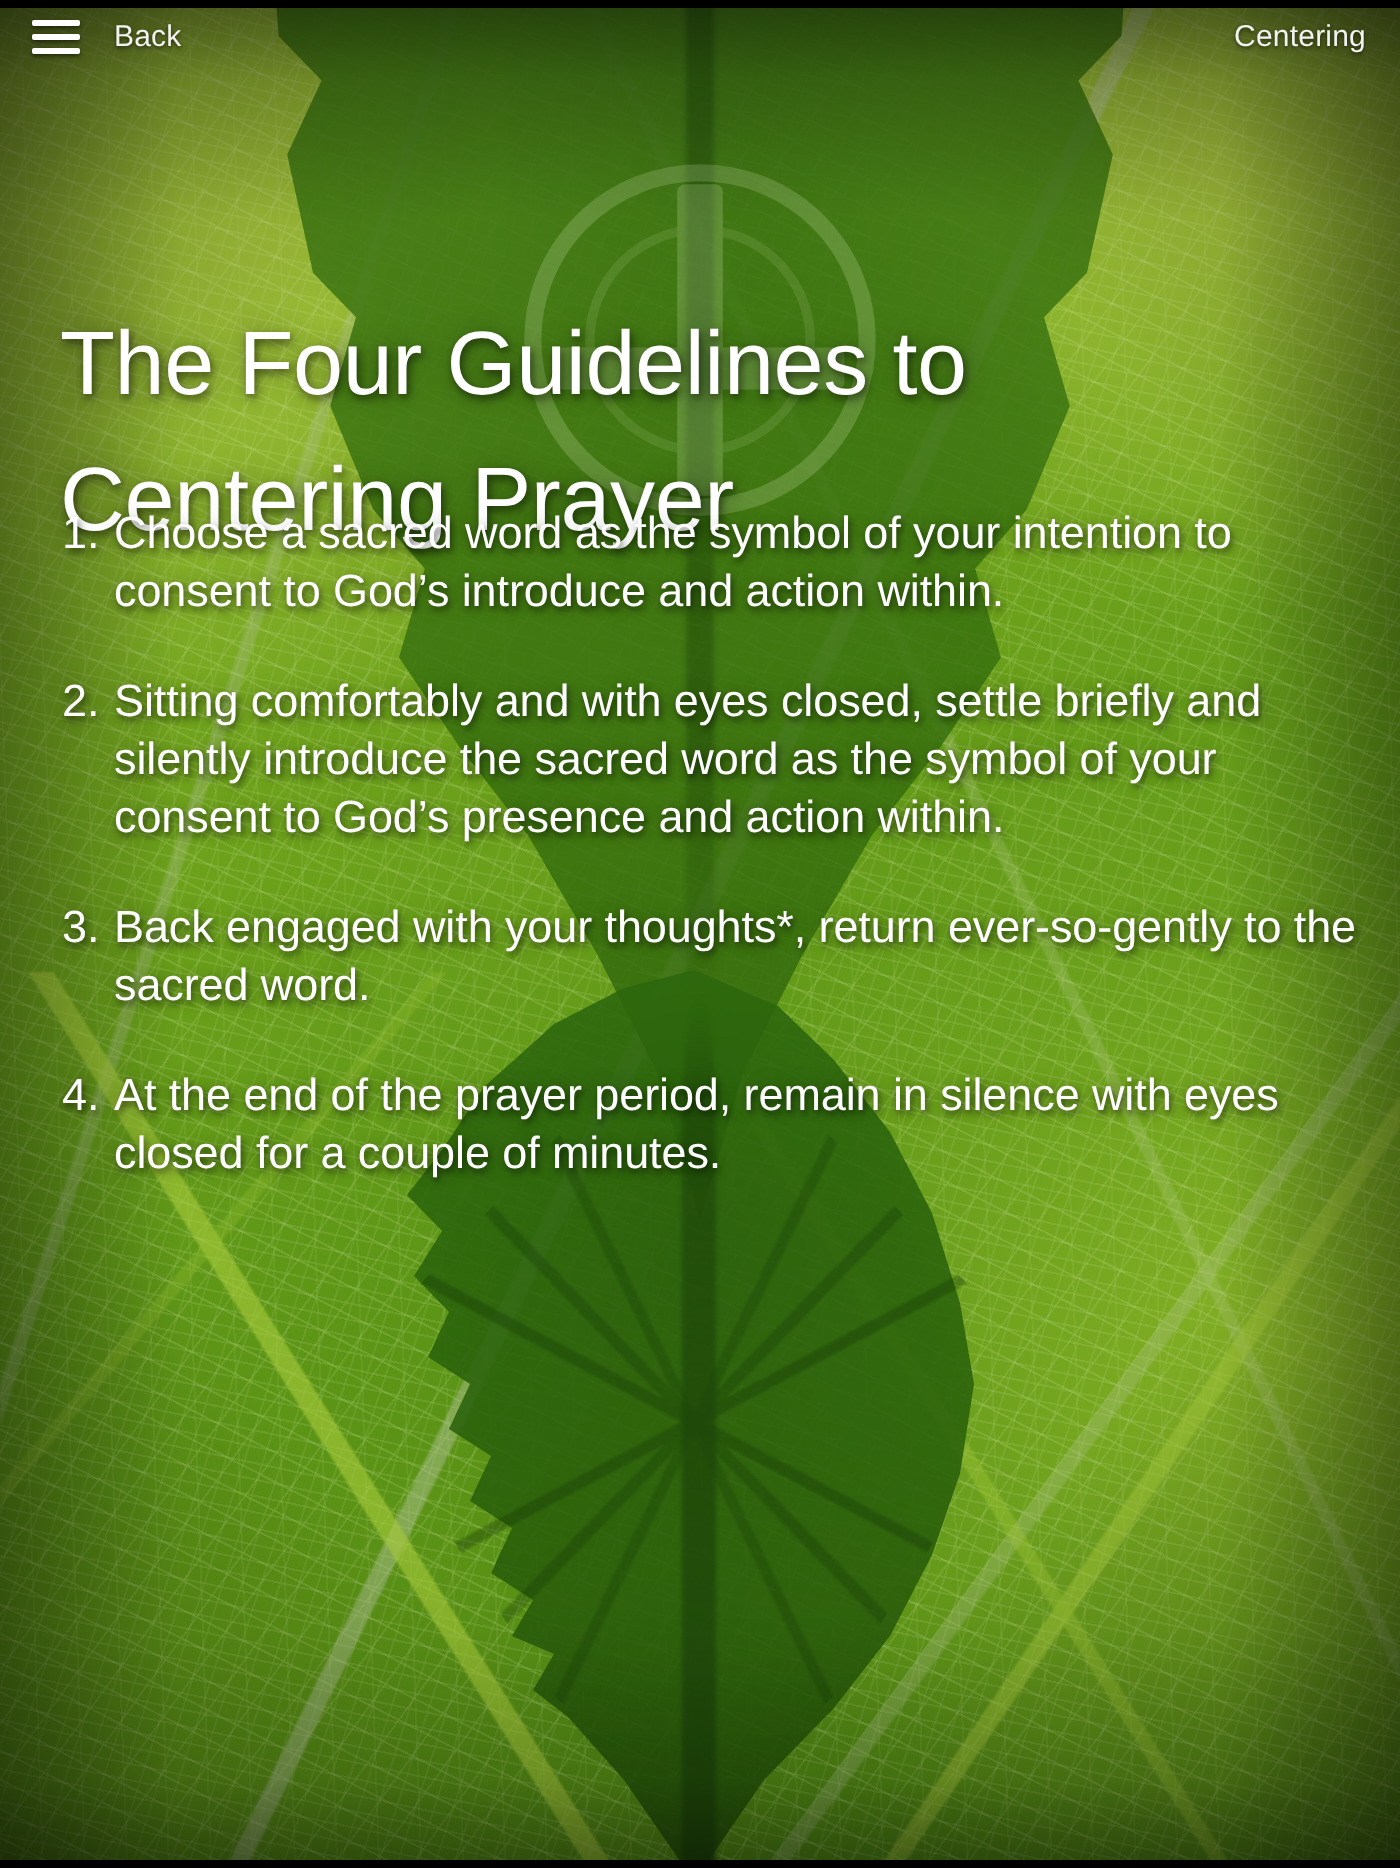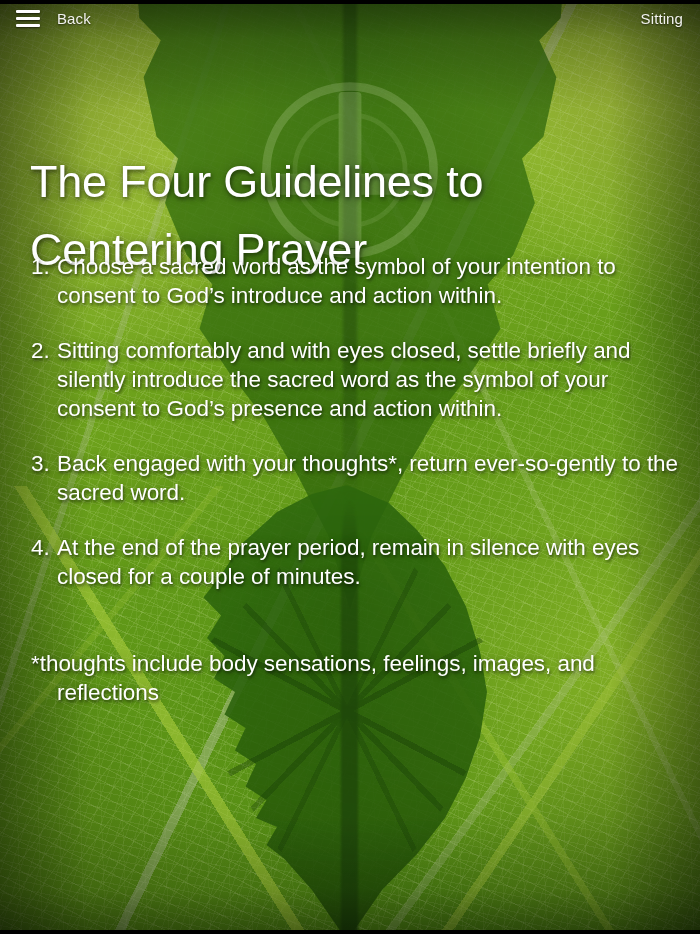--- a/index.html
+++ b/index.html
@@ -304,21 +304,21 @@
 
   <div id="content">
 
     <div id="topbar">
       <div id="menu-button">
         <span></span>
         <span></span>
         <span></span>
       </div>
       <div id="back-button">Back</div>
-      <div id="continue-button">Sitting</div>
+      <div id="continue-button">Centering</div>
     </div>
 
     <h1 id="title">The Four Guidelines to Centering Prayer</h1>
 
     <div id="guidelines">
 
       <div class="guideline">
         <span class="num">1.</span>
         <span class="body">Choose a sacred word as the symbol of your intention to consent to God’s introduce and action within.</span>
       </div>
@@ -333,16 +333,15 @@
         <span class="body">Back engaged with your thoughts*, return ever-so-gently to the sacred word.</span>
       </div>
 
       <div class="guideline">
         <span class="num">4.</span>
         <span class="body">At the end of the prayer period, remain in silence with eyes closed for a couple of minutes.</span>
       </div>
 
     </div>
 
-    <p id="footnote"><span class="star">*</span><span>thoughts include body sensations, feelings, images, and reflections</span></p>
 
   </div>
 </div>
 
 </body></html>

